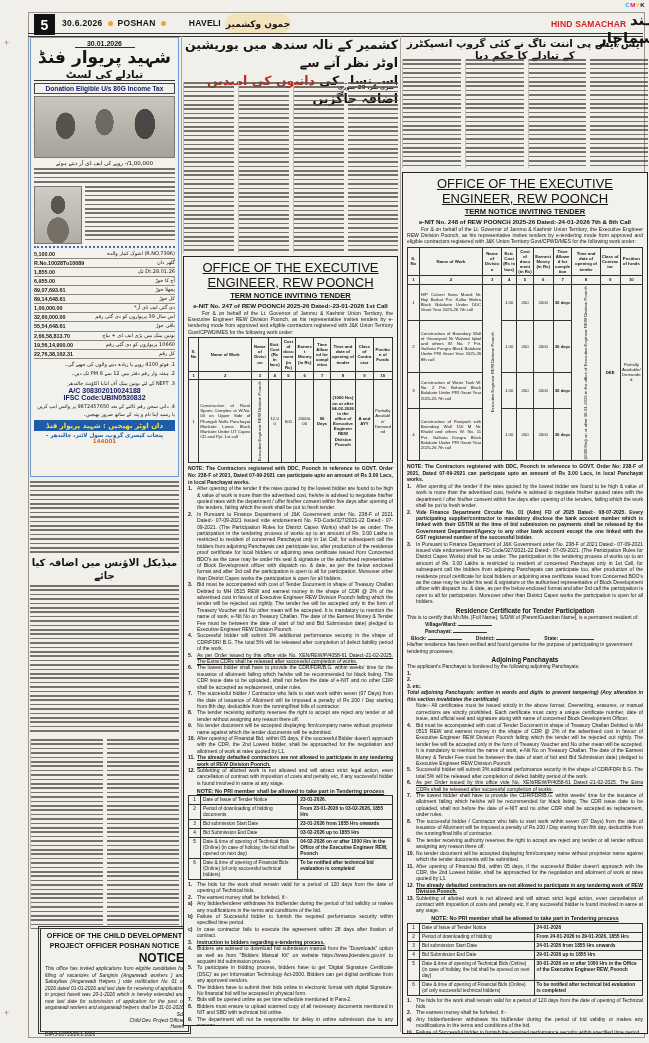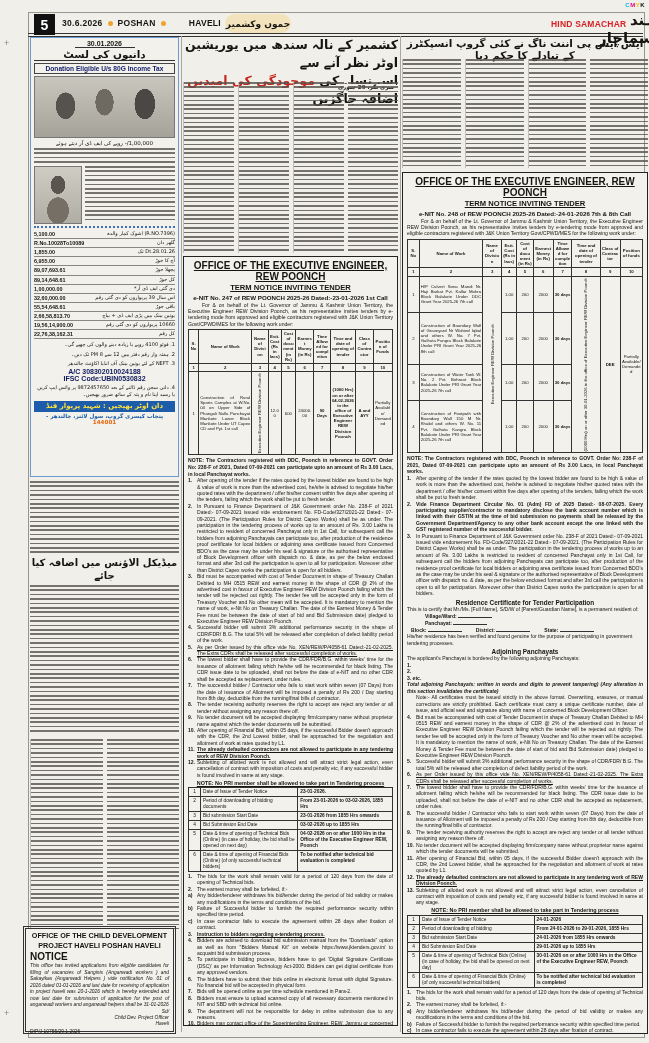--- a/index.html
+++ b/index.html
@@ -51,31 +51,31 @@
   .amt .v{font-weight:bold;direction:ltr;}
   .amt .l{font-family:"DejaVu Sans",sans-serif;font-size:5px;}
   .adnote{font-size:5px;line-height:1.5;direction:rtl;font-family:"DejaVu Sans",sans-serif;margin-top:2px;}
   .acct{text-align:center;font-weight:bold;font-size:7px;color:#101a5e;direction:ltr;font-family:"Liberation Sans",sans-serif;}
   .ad-send{background:#1c5cab;color:#ffe23c;text-align:center;font-weight:bold;font-size:7px;padding:1.5px 0;margin-top:2px;}
   .ad-addr{text-align:center;font-size:5.6px;color:#1c5cab;font-weight:bold;margin-top:1px;}
   .ad-addr .pin{color:#e8650f;}
   
   .lart-head{text-align:center;font-weight:bold;font-size:10px;line-height:1.3;}
   
-  .notice{left:25px;top:928px;width:149px;height:104px;border:1px solid #333;outline:1px solid #333;outline-offset:1.5px;box-sizing:border-box;padding:2px 4px;background:#f3f1eb;}
+  .notice{left:40px;top:928px;width:149px;height:104px;border:1px solid #333;outline:1px solid #333;outline-offset:1.5px;box-sizing:border-box;padding:2px 4px;background:#f3f1eb;}
   .notice-title{text-align:center;font-weight:bold;font-size:7.2px;line-height:1.35;}
-  .notice-sub{text-align:left;font-weight:bold;font-size:10px;margin:1px 0;}
+  .notice-sub{text-align:right;font-weight:bold;font-size:12px;margin:1px 0;}
   .notice-body{font-size:4.9px;line-height:1.32;text-align:justify;font-style:italic;}
   .notice-sd{text-align:right;font-size:4.9px;font-style:italic;line-height:1.3;}
   .notice-dip{font-size:4.9px;margin-top:1px;}
   
   .tender{border:1.2px solid #222;background:#f3f1eb;box-sizing:border-box;padding:3px 4px;overflow:hidden;}
   .t247{left:183px;top:256px;width:215px;height:770px;}
   .t248{left:402px;top:172px;width:246px;height:862px;}
-  .t-office{text-align:center;font-weight:bold;text-decoration:underline;font-size:10px;}
+  .t-office{text-align:center;font-weight:normal;text-decoration:underline;font-size:13px;}
   .t-sub{text-align:center;font-weight:bold;text-decoration:underline;font-size:7.6px;margin-top:1px;}
   .t-nit{text-align:center;font-weight:bold;font-size:6.2px;margin-top:1.5px;}
   .t-intro{font-size:5.1px;line-height:1.25;text-align:justify;text-indent:14px;margin-top:1px;}
   table.work{width:100%;border-collapse:collapse;table-layout:fixed;margin-top:2px;}
   table.work th,table.work td{border:0.5px solid #333;font-size:4.3px;line-height:1.2;padding:1px;text-align:center;vertical-align:middle;word-wrap:break-word;}
   table.work th{font-weight:bold;}
   table.work td.name{text-align:justify;font-size:4.3px;}
   .vert{writing-mode:vertical-rl;transform:rotate(180deg);margin:0 auto;white-space:normal;font-size:4.3px;}
   .note-head{font-size:5.1px;font-weight:bold;line-height:1.3;margin-top:2px;text-align:justify;}
   .note-item{display:flex;font-size:5.05px;line-height:1.27;text-align:justify;}
@@ -119,21 +119,22 @@
   <span style="margin-left:18px;">HAVELI</span>
 </div>
 <div class="abs pill ur">
     <span>جموں وکشمیر</span>
   </div>
 <div class="abs brand-en">HIND SAMACHAR</div>
 <div class="abs brand-ur ur">ہند سماچار</div>
 
 <div class="abs ad">
   <div class="ad-date">30.01.2026</div>
-  <div class="ad-sub ur">دانیوں کی لسٹ</div>
+  <div class="ad-title ur">شہید پریوار فنڈ</div>
+  <div class="ad-sub ur">تبادلے کی لسٹ</div>
   <div class="ad-elig">Donation Eligible U/s 80G Income Tax</div>
   <div class="photo1"></div>
   <div class="cap ur">1,00,000/- روپے کی ایف ڈی آر دیتے ہوئے</div>
   <div class="greek" style="height:16px;"></div>
   <div class="caprow">
     <div class="photo2"></div>
     <div class="greek" style="flex:1;height:56px;"></div>
   </div>
   <div class="dotsep"></div>
   <div>
@@ -202,34 +203,34 @@
   <div class="lart-head ur" style="margin:3px 0;">میڈیکل الاؤنس میں اضافہ کیا جائے</div>
   <div class="greek" style="height:150px;margin-top:2px;"></div>
   <div class="cols" style="height:190px;margin-top:4px;">
     <div class="c greek"></div>
     <div class="c greek"></div>
   </div>
 </div>
 
 <div class="abs notice">
   <div class="notice-title">OFFICE OF THE CHILD DEVELOPMENT</div>
-  <div class="notice-title">PROJECT HAVELI POSHAN HAVELI</div>
+  <div class="notice-title">PROJECT OFFICER POSHAN NOTICE</div>
   <div class="notice-sub">NOTICE</div>
   <div class="notice-body">This office has invited applications from eligible candidates for filling of vacancies of Sanginis (Anganwadi workers ) and  Sakayikas (Anganwadi Helpers ) vide notification No. 01 of 2026 dated 01-01-2026 and last date for receiving of application in project haveli was 20-1-2026 which is hereby extended and now last date for submission of application for the post of anganwadi workers and anganwadi helpers shall be  31-01-2026</div>
   <div class="notice-sd">
     <div>Sd/</div>
     <div>Child Dev. Project Officer</div>
     <div>Haveli</div>
   </div>
   <div class="notice-dip">DIP/J-10755/29.1.2026</div>
 </div>
 
 <div class="abs h-kashmir ur">
   <div>کشمیر کے نالہ سندھ میں یوریشین اوٹر نظر آنے سے</div>
-  <div><span>اس نسل کی </span><span class="red">موجودگی کی امیدیں</span><span> اضافہ جاگزیں</span></div>
+  <div><span>اس نسل کی </span><span class="red">دانیوں کی امیدیں</span><span> اضافہ جاگزیں</span></div>
 </div>
 <div class="abs" style="left:183px;top:82px;width:215px;height:171px;">
   <div class="dateline ur">سری نگر، 29 جنوری</div>
   <div class="cols" style="height:100%;">
     <div class="c greek"></div>
     <div class="c greek"></div>
     <div class="c greek"></div>
     <div class="c greek"></div>
   </div>
 </div>

